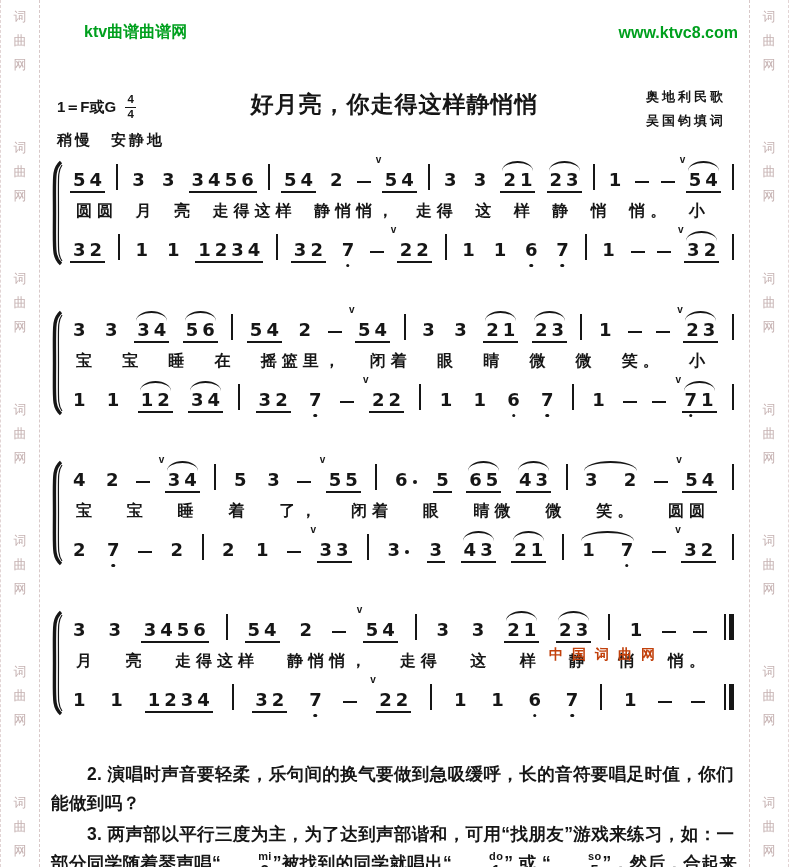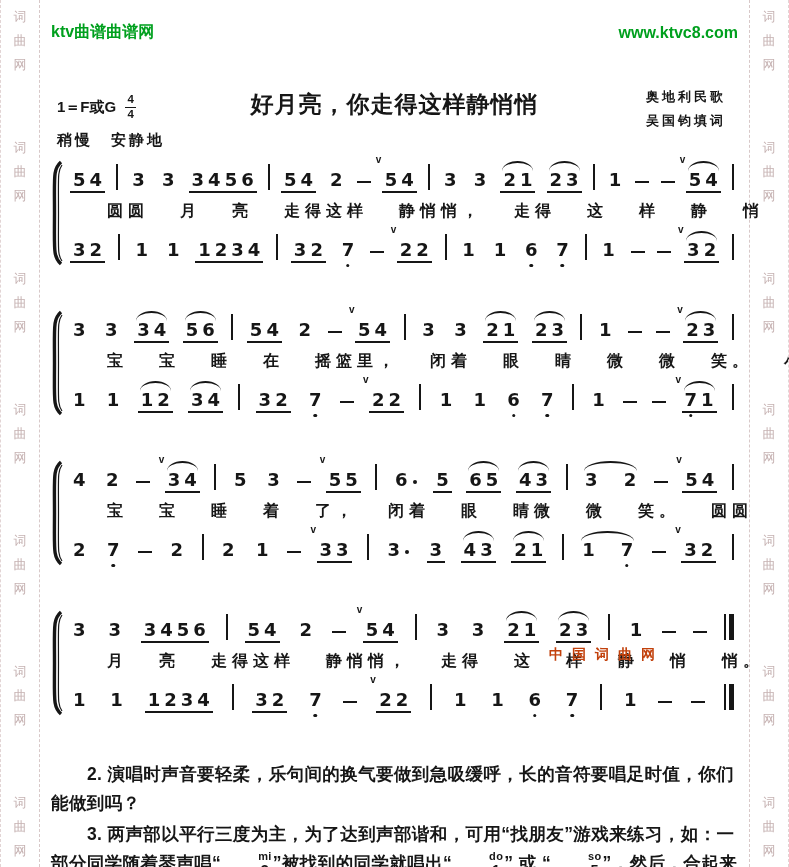--- a/index.html
+++ b/index.html
@@ -8,42 +8,42 @@
   
   .sidecol{position:absolute;top:0;bottom:0;width:40px;box-sizing:border-box;z-index:3;
            display:flex;flex-direction:column;justify-content:space-between;padding:10px 0;}
   .sidecol.left{left:0;border-left:1px dashed #e2d4d4;border-right:1px dashed #d8c8c8;}
   .sidecol.right{right:0;border-left:1px dashed #d8c8c8;border-right:1px dashed #e2d4d4;}
   .sgroup{display:flex;flex-direction:column;align-items:center;gap:11px;
           color:#c6b2b2;font-size:13px;line-height:1;}
   
   .content{position:absolute;left:41px;right:41px;top:0;bottom:0;padding:20px 8px 0 8px;box-sizing:border-box;}
   .toprow{display:flex;justify-content:space-between;align-items:center;margin:2px 2px 6px 2px;}
-  .site{font-weight:bold;font-size:16px;color:#00a01e;text-decoration:none;cursor:pointer;}
+  .site{font-weight:bold;font-size:16px;color:#00a01e;text-decoration:none;cursor:pointer;margin-left:33px;}
   .headrow{position:relative;height:66px;margin-top:41px;}
   .keyblock{position:absolute;left:8px;top:10px;}
   .keyline{display:flex;align-items:center;font-weight:bold;font-size:15px;}
   .ts{display:inline-flex;flex-direction:column;align-items:center;margin-left:9px;
       font-size:11.5px;font-weight:bold;line-height:1;}
   .ts i{display:block;width:11px;height:1.5px;background:#161616;margin:1px 0;}
   .tempo{font-weight:bold;font-size:15px;margin-top:10px;letter-spacing:3px;}
   .title{position:absolute;left:50%;transform:translateX(-50%);top:5px;margin:0;
          font-size:23px;font-weight:bold;letter-spacing:1px;white-space:nowrap;}
   .credits{position:absolute;right:14px;top:1px;font-size:13px;font-weight:bold;
            line-height:1.85;letter-spacing:3px;}
   
   #systems{margin-top:10px;}
   .system{display:flex;gap:5px;margin-bottom:40px;}
   .bracket{flex:0 0 14px;}
   .lines{flex:1;display:flex;flex-direction:column;min-width:0;}
   .note-line{display:flex;justify-content:space-between;align-items:flex-end;
              height:33px;padding:0 6px 0 2px;}
   .lyr-line{display:flex;justify-content:space-between;align-items:center;
             height:37px;padding:0 30px 0 8px;font-size:16px;font-weight:600;}
-  .lyr{letter-spacing:5px;white-space:nowrap;margin-left:31px;}
+  .lyr{letter-spacing:5px;white-space:nowrap;}
   .tok{position:relative;display:inline-flex;}
   .digits{display:inline-flex;align-items:flex-end;padding:0 1px 2px 1px;
           border-bottom:2px solid transparent;}
   .digits.ul{border-bottom-color:#161616;}
   .note{font-weight:bold;font-size:18px;line-height:1;padding:0 2px;position:relative;
         font-family:"DejaVu Sans","Liberation Sans",sans-serif;}
   .note.low::after{content:"";position:absolute;left:50%;transform:translateX(-50%);
         bottom:-8px;width:3.5px;height:3.5px;border-radius:50%;background:#161616;}
   .dotafter{width:4px;height:4px;border-radius:50%;background:#161616;
         align-self:flex-end;margin:0 1px 5px 3px;}

